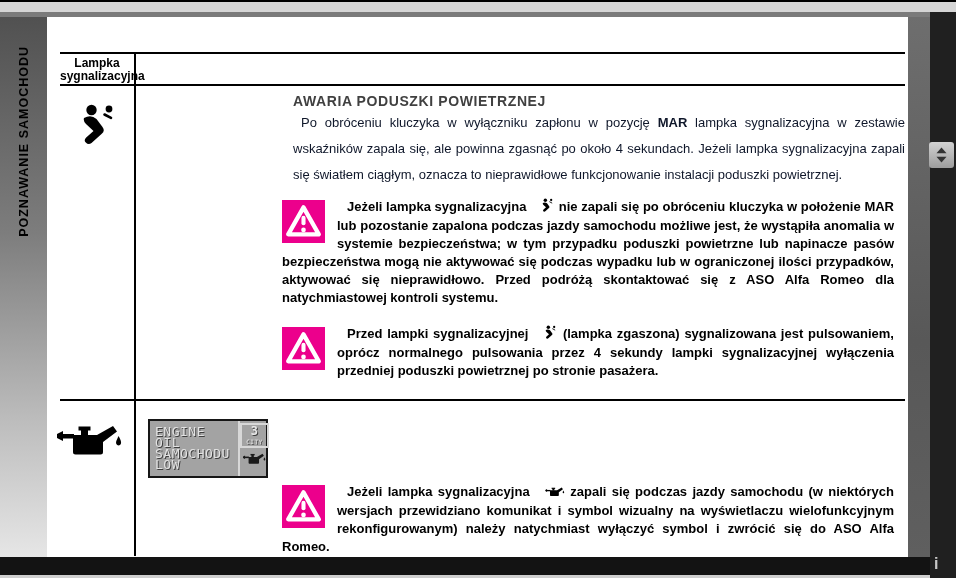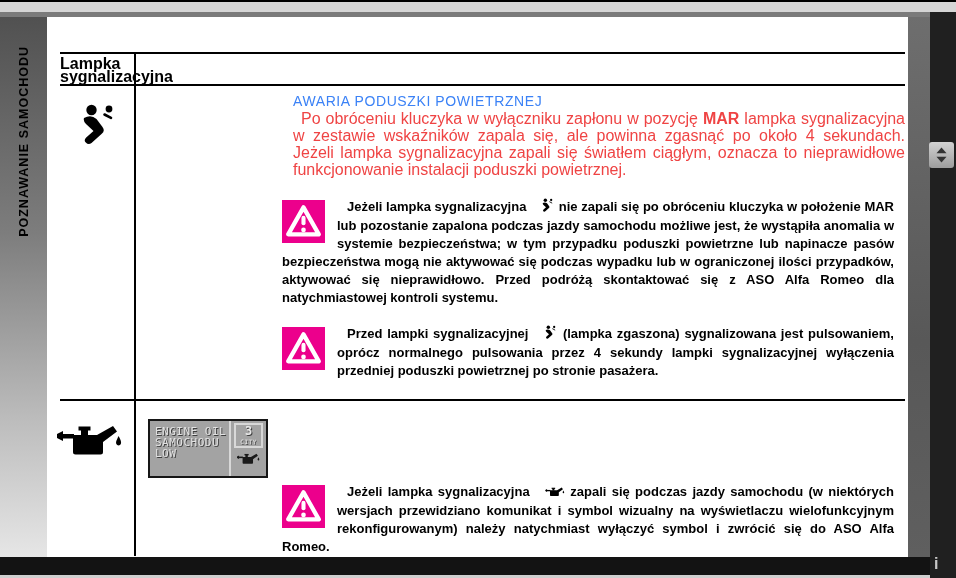--- a/index.html
+++ b/index.html
@@ -25,41 +25,41 @@
 
   .right-rail { left:908px; top:17px; width:22px; height:540px;
                 background:linear-gradient(180deg,#6e6e6e 0%,#585858 60%,#5f5f5f 100%); }
 
   .page { left:47px; top:17px; width:861px; height:540px; background:#fff; }
 
   
   .rule-h { position:absolute; left:13px; width:845px; height:2px; background:#000; }
   .rule-v { position:absolute; left:87px; top:35px; width:2px; height:504px; background:#000; }
 
-  .th { position:absolute; font-weight:bold; font-size:16px; line-height:13px;
-        color:#000; }
-
-  .sec-title { position:absolute; left:246px; font-weight:normal; font-size:14px;
-        letter-spacing:0.6px; color:#3b82f6; white-space:nowrap; }
-  .body-text { position:absolute; left:246px; width:612px; font-size:16px;
-        line-height:17px; text-align:justify; color:#ef4444; }
+  .th { position:absolute; font-weight:bold; font-size:12px; line-height:13px;
+        text-align:center; color:#000; }
+
+  .sec-title { position:absolute; left:246px; font-weight:bold; font-size:14px;
+        letter-spacing:0.6px; color:#404040; white-space:nowrap; }
+  .body-text { position:absolute; left:246px; width:612px; font-size:13px;
+        line-height:26px; text-align:justify; color:#0f172a; }
   .intro { text-indent:8px; }
 
   .warn { position:absolute; left:235px; width:612px; font-weight:bold; font-size:13px;
         line-height:18px; text-align:justify; text-indent:10px; color:#000; }
   .tri  { float:left; width:43px; height:43px; margin:2px 12px 2px 0;
         background:var(--warning_magenta,#ec008c); display:flex;
         align-items:center; justify-content:center; }
   .inline-ico { display:inline-block; vertical-align:-1px; }
 
   
   .display-box { position:absolute; left:101px; top:402px; width:120px; height:59px;
         background:#a3a3a3; border:2px solid #161616; display:flex; }
-  .disp-text { flex:1; padding:5px 0 0 5px; font-family:"DejaVu Sans Mono", monospace;
-        font-size:11px; line-height:11px; color:#e2e2e2; letter-spacing:0.5px;
+  .disp-text { flex:1; padding:5px 8px 0 5px; font-family:"DejaVu Sans Mono", monospace;
+        font-size:13px; line-height:11px; color:#e2e2e2; letter-spacing:0.5px;
         text-shadow:1px 1px 0 rgba(45,45,45,.85); }
   .disp-right { width:37px; border-left:2px solid #d8d8d8; display:flex;
         flex-direction:column; align-items:center; }
   .gear-box { width:29px; margin-top:2px; border:2px solid #d8d8d8; text-align:center;
         font-family:"DejaVu Sans Mono", monospace; color:#e8e8e8;
         text-shadow:1px 1px 0 rgba(45,45,45,.85); }
   .gear { font-size:12px; font-weight:bold; line-height:13px; }
   .gear-mode { font-size:6px; line-height:8px; letter-spacing:0.5px; }
 
   .scroll-widget { left:929px; top:142px; width:25px; height:26px; border-radius:3px;

